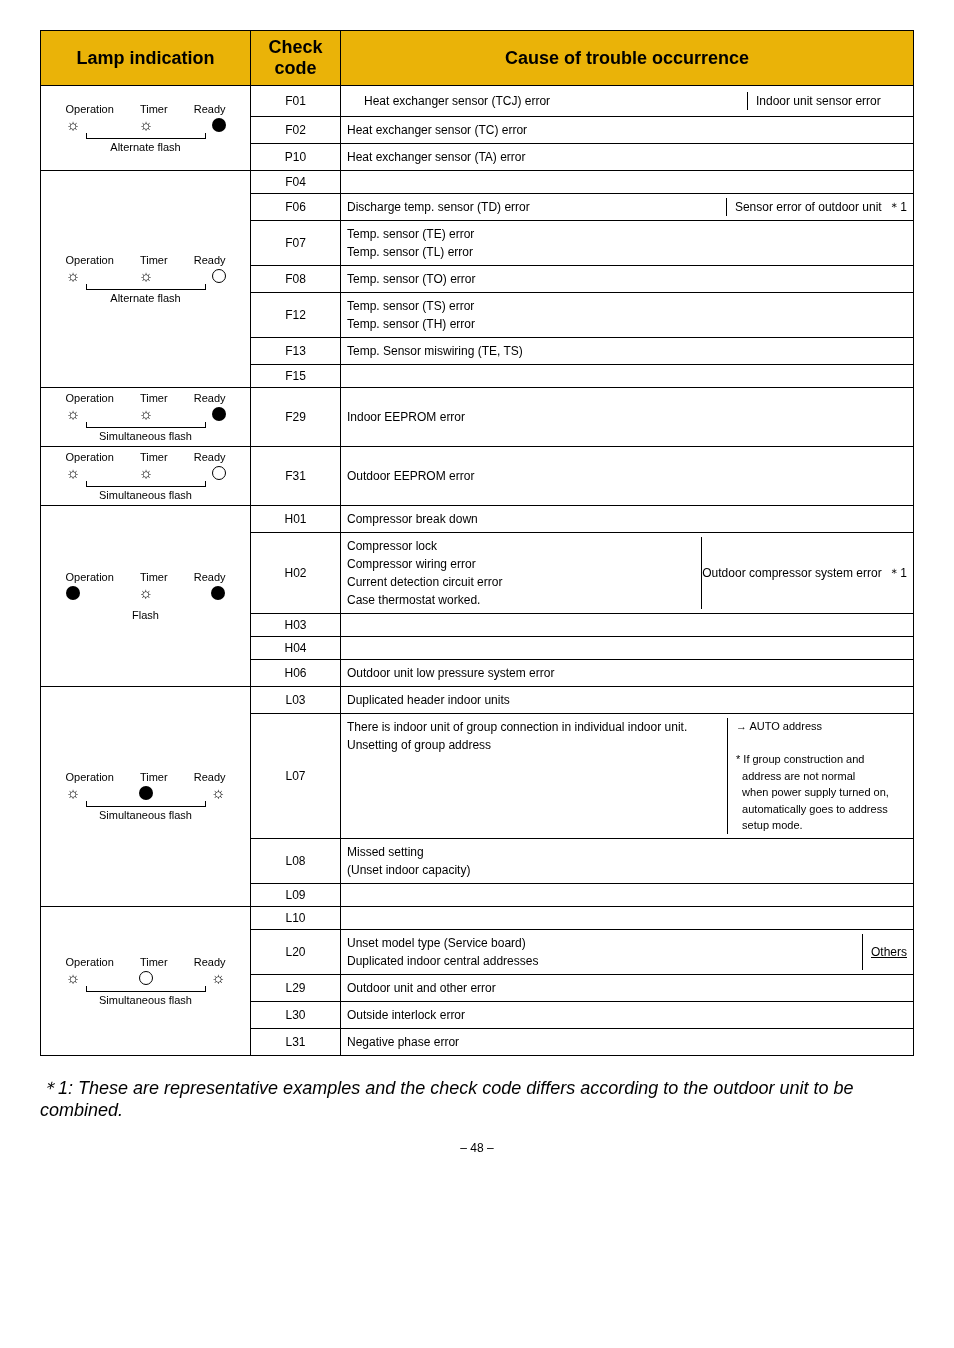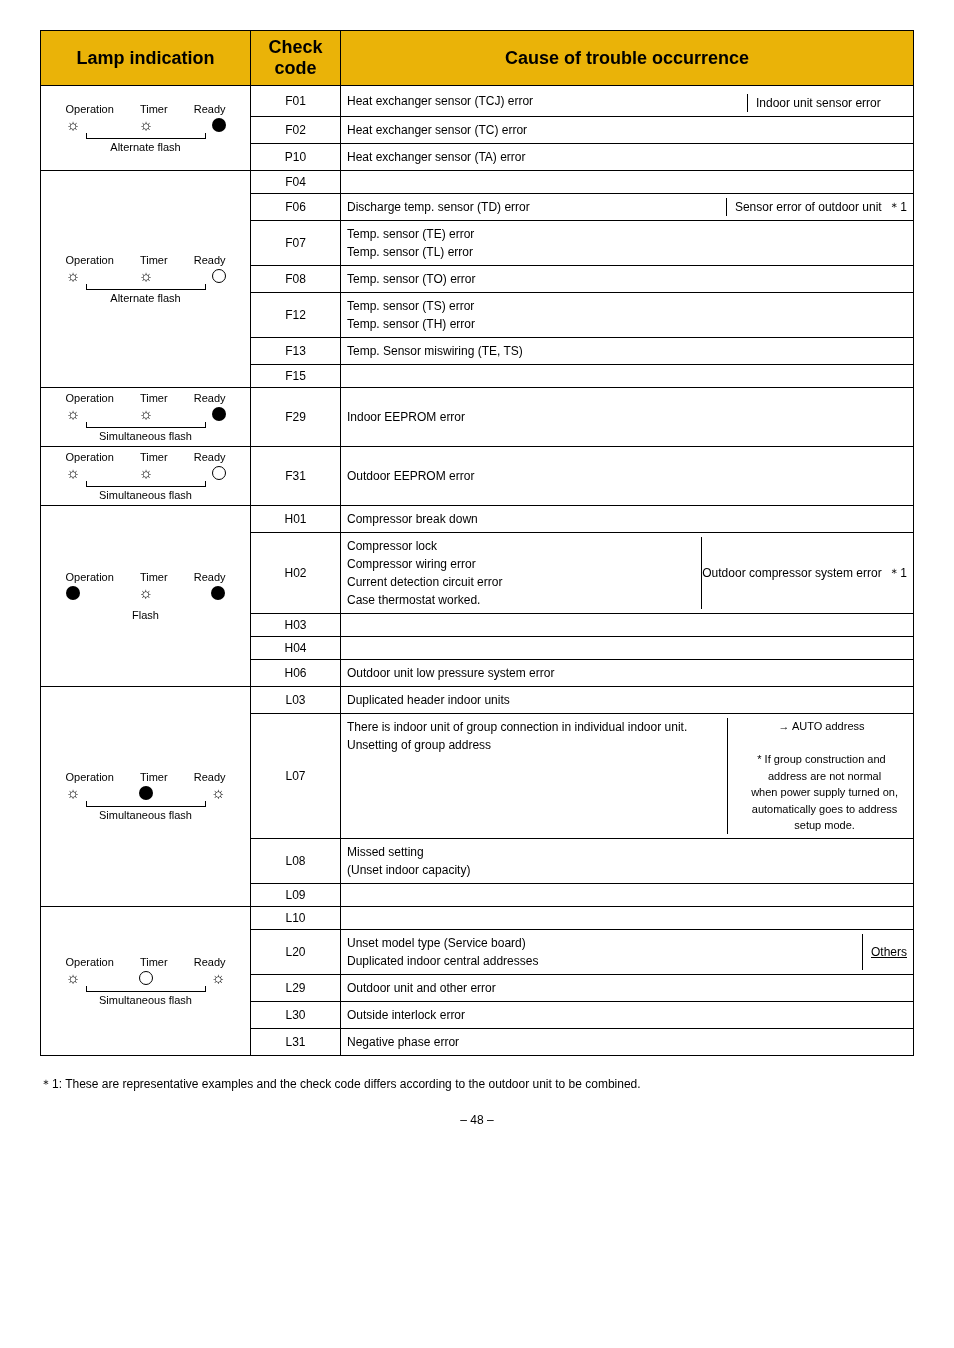--- a/index.html
+++ b/index.html
@@ -119,40 +119,42 @@
       font-size: 12px;
     }
 
     .cause-cell {
       font-size: 12px;
       line-height: 1.5;
     }
 
     .cause-inner {
       display: flex;
-      align-items: flex-end;
+      align-items: center;
+      margin-left: 17px;
     }
 
     .cause-list {
       flex: 1;
       padding: 2px 0;
     }
 
     .cause-label {
       border-left: 1px solid #000;
       padding-left: 8px;
       display: flex;
       align-items: center;
       font-size: 12px;
       min-width: 160px;
     }
 
     .footnote {
-      font-size: 12px;
+      font-size: 18px;
       margin-top: 10px;
+      font-style: italic;
     }
 
     .page-num {
       text-align: center;
       font-size: 12px;
       margin-top: 20px;
     }
 
     td { vertical-align: middle; }
   </style>
@@ -374,21 +376,21 @@
       </td>
     </tr>
     <tr>
       <td class="code-cell">L07</td>
       <td class="cause-cell">
         <div style="display:flex; align-items:stretch;">
           <div style="flex:1;">
             There is indoor unit of group connection in individual indoor unit.<br>
             Unsetting of group address
           </div>
-          <div style="border-left:1px solid #000; padding-left:8px; font-size:11px; min-width:180px;text-align:center;">
+          <div style="border-left:1px solid #000; padding-left:8px; font-size:11px; min-width:180px;">
             → AUTO address<br><br>
             * If group construction and<br>
             &nbsp;&nbsp;address are not normal<br>
             &nbsp;&nbsp;when power supply turned on,<br>
             &nbsp;&nbsp;automatically goes to address<br>
             &nbsp;&nbsp;setup mode.
           </div>
         </div>
       </td>
     </tr>

